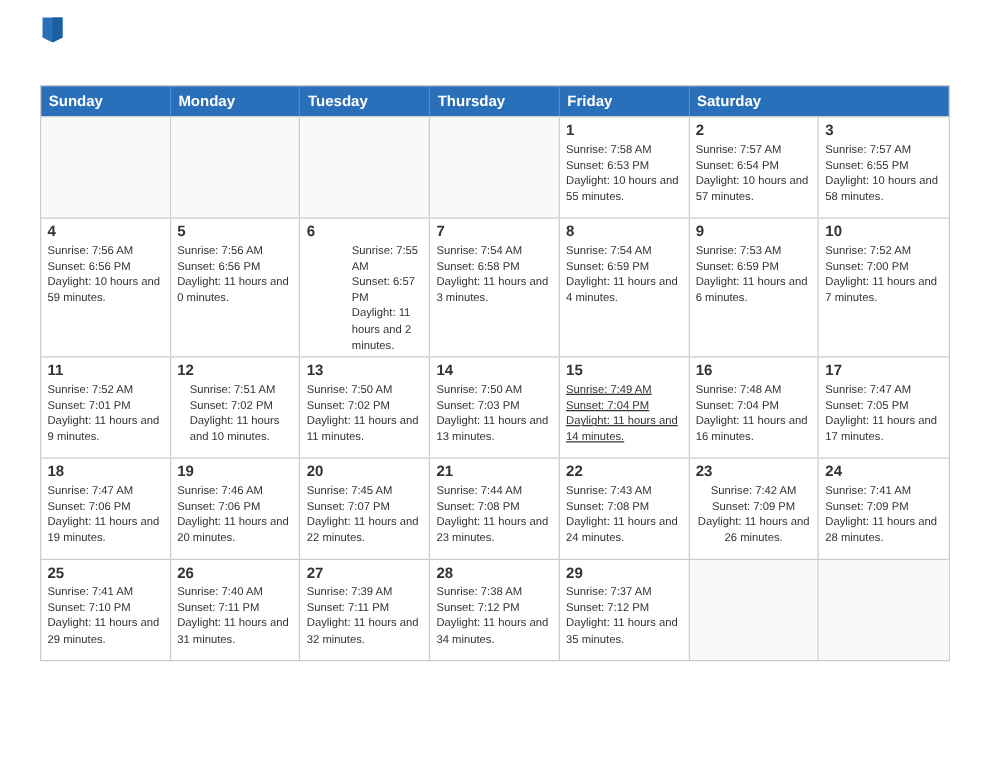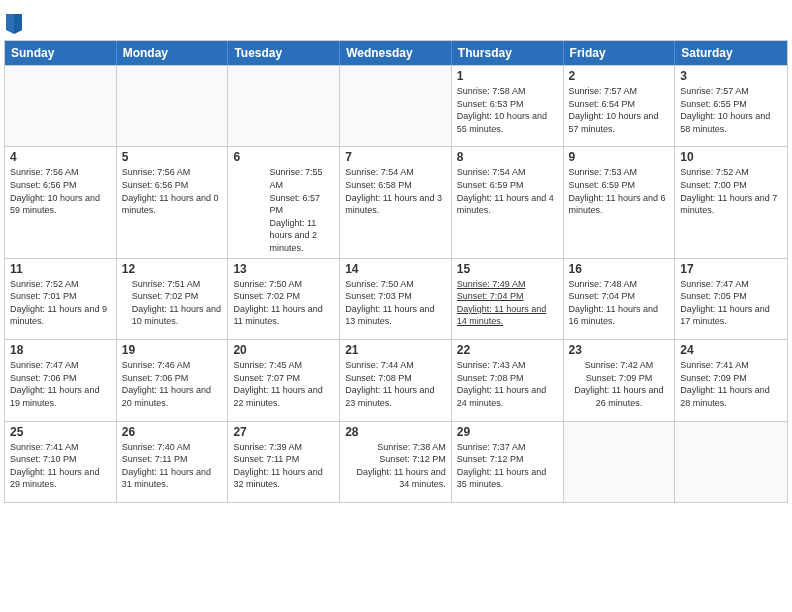--- a/index.html
+++ b/index.html
@@ -6,23 +6,24 @@
     body {
       font-family: Arial, sans-serif;
       background: #fff;
       width: 792px;
       height: 612px;
       overflow: hidden;
     }
     .page {
       width: 792px;
       height: 513px;
-      padding: 10px 4px;
+      padding: 10px 32px;
       display: flex;
       flex-direction: column;
+      gap: 28px;
     }
     .header {
       display: flex;
       justify-content: space-between;
       align-items: flex-start;
       margin-bottom: 6px;
     }
     .logo {
       display: flex;
       align-items: center;
@@ -132,21 +133,20 @@
       <div class="month-title"></div>
       <div class="location"></div>
     </div>
   </div>
 
   <div class="calendar">
     <div class="cal-header-row" id="cal-header">
         <div class="cal-header-cell">Sunday</div>
         <div class="cal-header-cell">Monday</div>
         <div class="cal-header-cell">Tuesday</div>
-        <div class="cal-header-cell">Wednesday</div>
         <div class="cal-header-cell">Thursday</div>
         <div class="cal-header-cell">Friday</div>
         <div class="cal-header-cell">Saturday</div>
       </div>
     <div class="cal-body" id="cal-body">
         <div class="cal-row">
           <div class="cal-cell empty"></div>
           <div class="cal-cell empty"></div>
           <div class="cal-cell empty"></div>
           <div class="cal-cell empty"></div>
@@ -315,21 +315,21 @@
 Daylight: 11 hours and 31 minutes.</div>
           </div>
           <div class="cal-cell">
             <span class="day-num">27</span>
             <div class="day-info" style="white-space: pre-line;">Sunrise: 7:39 AM
 Sunset: 7:11 PM
 Daylight: 11 hours and 32 minutes.</div>
           </div>
           <div class="cal-cell">
             <span class="day-num">28</span>
-            <div class="day-info" style="white-space: pre-line; text-align: right;">Sunrise: 7:38 AM
+            <div class="day-info" style="white-space: pre-line;">Sunrise: 7:38 AM
 Sunset: 7:12 PM
 Daylight: 11 hours and 34 minutes.</div>
           </div>
           <div class="cal-cell">
             <span class="day-num">29</span>
             <div class="day-info" style="white-space: pre-line;">Sunrise: 7:37 AM
 Sunset: 7:12 PM
 Daylight: 11 hours and 35 minutes.</div>
           </div>
           <div class="cal-cell empty"></div>

